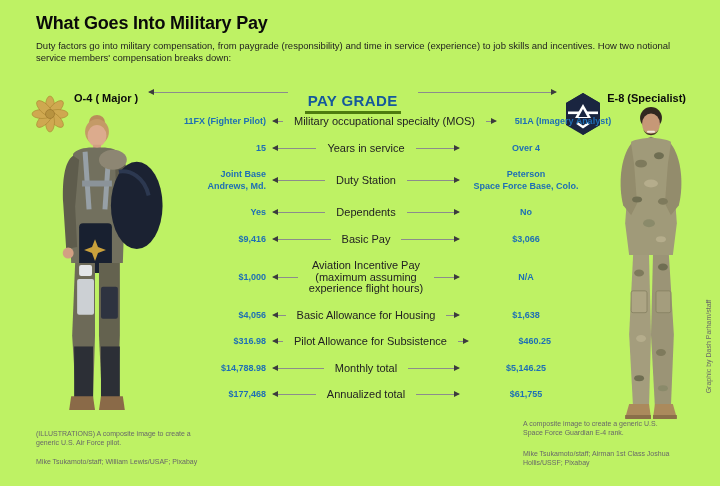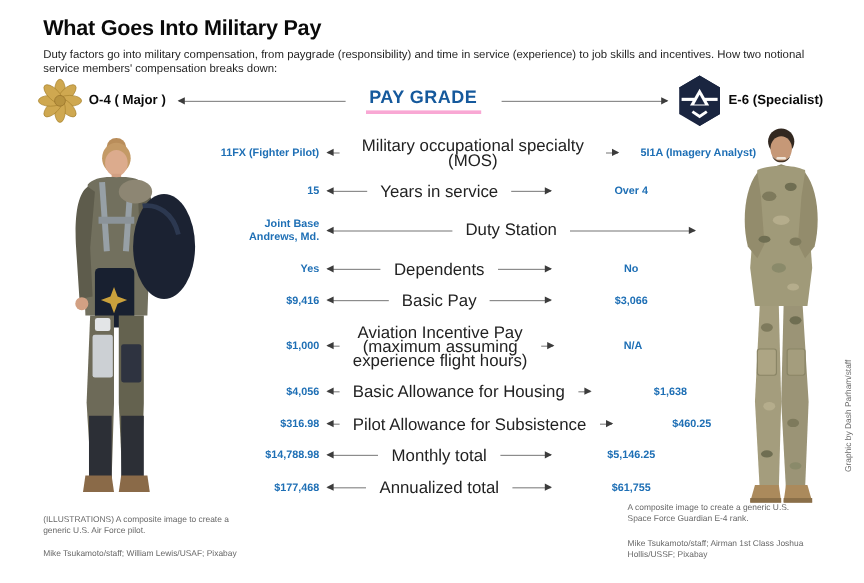--- a/index.html
+++ b/index.html
@@ -1,38 +1,38 @@
 <!DOCTYPE html>
 <html><head>
 <meta charset="utf-8">
 <style>
   html,body{margin:0;padding:0;background:#e8e8e8;}
   .canvas{
-    position:relative;width:720px;height:486px;background:#ffffff;
+    position:relative;width:720px;height:486px;background:#bef264;
     font-family:"Liberation Sans",sans-serif;overflow:hidden;
     box-shadow:0 0 0 1px #d0d0d0;
   }
   .title{
     position:absolute;left:36px;top:13px;font-size:18px;font-weight:bold;
     color:#0a0a0a;letter-spacing:-0.2px;white-space:nowrap;
   }
   .subtitle{
     position:absolute;left:36px;top:40px;width:650px;font-size:9.5px;
     line-height:11.5px;color:#1e1e1e;
   }
   
   .pg-row{
-    position:absolute;left:30px;top:62px;width:660px;height:44px;
-    display:flex;align-items:center;
+    position:absolute;left:30px;top:92px;width:660px;height:44px;
+    display:flex;align-items:flex-start;
   }
   .rank{font-size:11px;font-weight:bold;color:#0a0a0a;white-space:nowrap;padding:0 4px;}
   .insignia{width:40px;height:44px;flex:0 0 auto;display:block;}
   .pg-label{
     font-size:15px;font-weight:bold;color:#15599c;letter-spacing:0.4px;
-    border-bottom:3px solid #f9a8d4;padding:0 3px 2px;margin:0 10px;white-space:nowrap;
+    border-bottom:3px solid #4d7c0f;padding:0 3px 2px;margin:0 10px;white-space:nowrap;
   }
   
   .arrow{flex:1 1 auto;height:0;border-top:1px solid #8c8c8c;position:relative;margin:0 7px;min-width:10px;}
   .arrow.l::before{
     content:"";position:absolute;left:-1px;top:-4px;width:0;height:0;
     border-style:solid;border-width:3.5px 6px 3.5px 0;
     border-color:transparent #3c3c3c transparent transparent;
   }
   .arrow.r::after{
     content:"";position:absolute;right:-1px;top:-4px;width:0;height:0;
@@ -45,21 +45,21 @@
     display:flex;flex-direction:column;gap:15px;
   }
   .crow{display:flex;align-items:center;}
   .val{
     flex:0 0 120px;font-size:9px;font-weight:bold;color:#1e6fb5;
     white-space:pre-line;line-height:11.5px;
   }
   .val.l{text-align:right;}
   .val.r{text-align:center;}
   .lbl{
-    flex:0 0 auto;max-width:200px;text-align:center;font-size:14px;color:#222222;
+    flex:0 0 auto;max-width:200px;text-align:center;font-size:11px;color:#222222;
     white-space:pre-line;line-height:11.5px;padding:0 4px;
   }
   
   .photo{position:absolute;display:block;}
   .photo.pilot{left:26px;top:112px;width:142px;height:308px;}
   .photo.soldier{left:600px;top:104px;width:102px;height:318px;}
   
   .cap{position:absolute;font-size:7px;line-height:9px;color:#686868;}
   .cap.note-l{left:36px;top:429px;width:170px;}
   .cap.credit-l{left:36px;top:457px;width:220px;}
@@ -100,21 +100,21 @@
     <div class="arrow r"></div>
     <svg class="insignia" viewBox="0 0 40 44">
       <polygon points="20,1 37,11 37,33 20,43 3,11" fill="#1a2540"></polygon>
       <polygon points="20,1 37,11 37,33 20,43 3,33 3,11" fill="#1a2540"></polygon>
       <rect x="5" y="19.5" width="11" height="2.6" fill="#ffffff"></rect>
       <rect x="24" y="19.5" width="11" height="2.6" fill="#ffffff"></rect>
       <polygon points="20,12 28,26 12,26" fill="#ffffff"></polygon>
       <polygon points="20,17 24.5,25 15.5,25" fill="#1a2540"></polygon>
       <polyline points="14,31 20,35 26,31" fill="none" stroke="#ffffff" stroke-width="2.4"></polyline>
     </svg>
-    <div class="rank">E-6 (Specialist)</div>
+    <div class="rank">E-8 (Specialist)</div>
   </div>
 
   <div class="rows">
     <div class="crow">
       <div class="val l">11FX (Fighter Pilot)</div>
       <div class="arrow l"></div>
       <div class="lbl">Military occupational specialty (MOS)</div>
       <div class="arrow r"></div>
       <div class="val r">5I1A (Imagery Analyst)</div>
     </div>
@@ -124,20 +124,22 @@
       <div class="lbl">Years in service</div>
       <div class="arrow r"></div>
       <div class="val r">Over 4</div>
     </div>
     <div class="crow">
       <div class="val l">Joint Base
 Andrews, Md.</div>
       <div class="arrow l"></div>
       <div class="lbl">Duty Station</div>
       <div class="arrow r"></div>
+      <div class="val r">Peterson
+Space Force Base, Colo.</div>
     </div>
     <div class="crow">
       <div class="val l">Yes</div>
       <div class="arrow l"></div>
       <div class="lbl">Dependents</div>
       <div class="arrow r"></div>
       <div class="val r">No</div>
     </div>
     <div class="crow">
       <div class="val l">$9,416</div>

